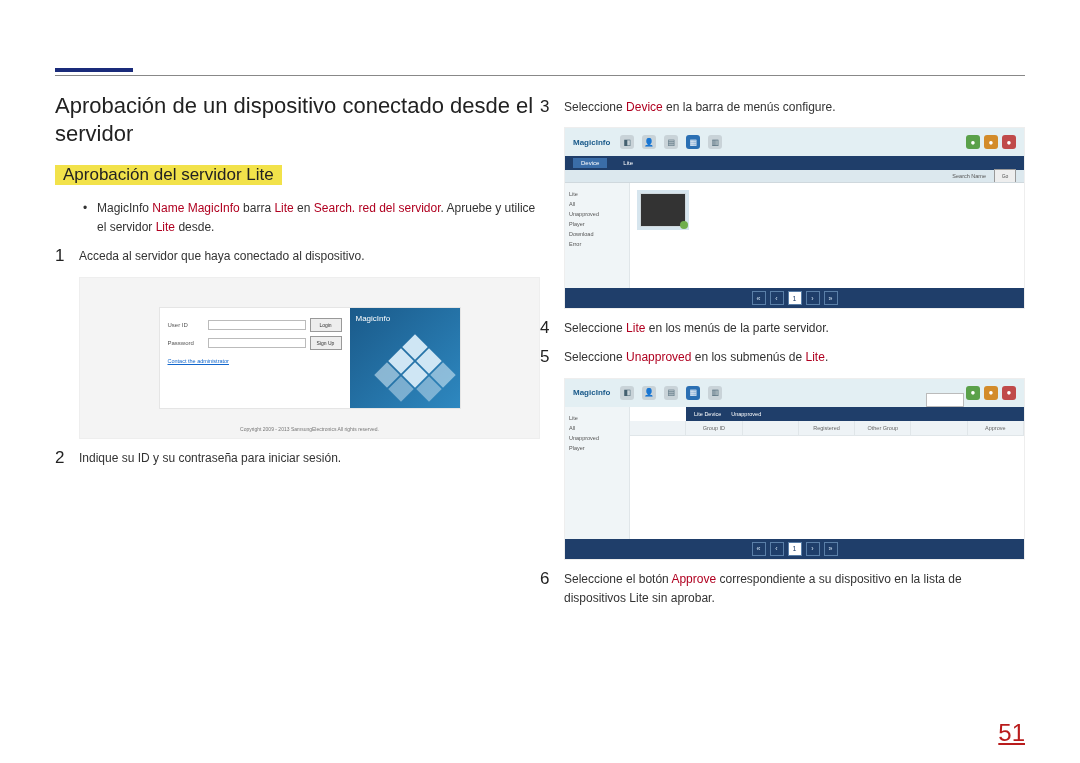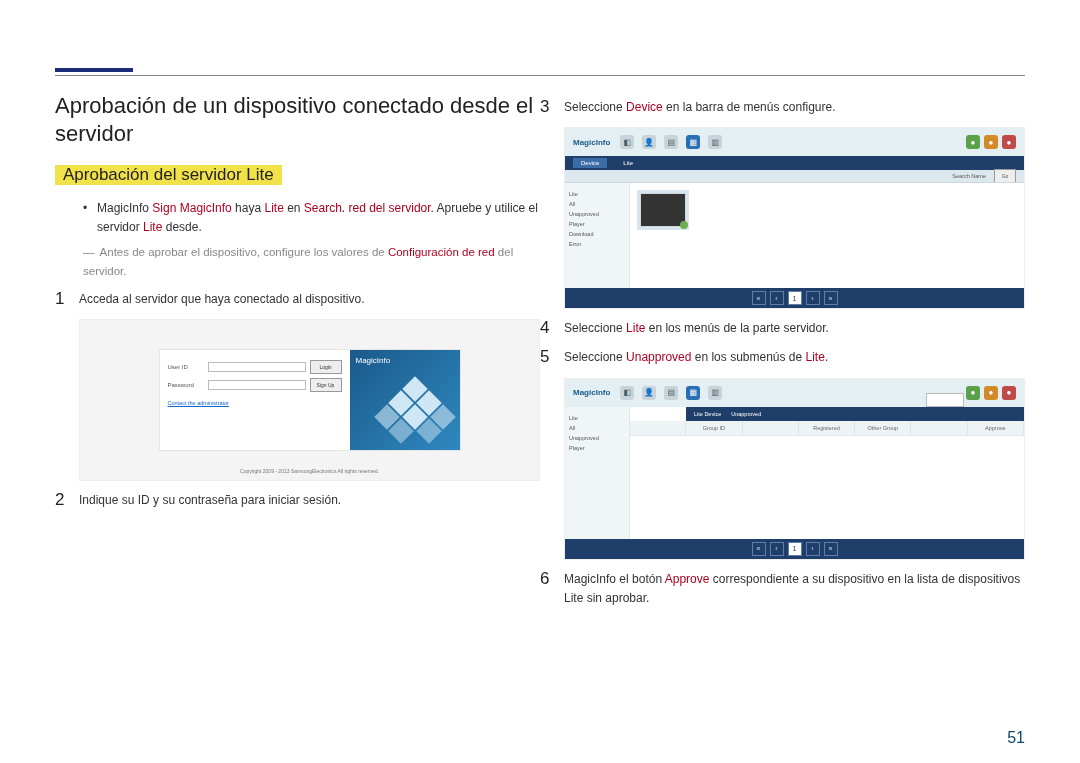--- a/index.html
+++ b/index.html
@@ -230,22 +230,23 @@
   .approve-btn {
     position:absolute; top:-14px; right:60px;
     height:12px; width:36px; background:#fff;border:1px solid #bbb;
     font-size:5px;display:flex;align-items:center;justify-content:center;
   }
 
   .page-number {
     position: absolute;
     bottom: 16px;
     right: 55px;
-    font-size: 16px;
-    color: #0c4a6e;
+    font-size: 24px;
+    color: #b91c1c;
+    text-decoration: underline;
   }
 </style>
 </head>
 <body>
 
 <div class="top-rule-container">
   <div class="accent-bar"></div>
   <div class="top-rule"></div>
 </div>
 
@@ -255,28 +256,24 @@
     <div class="col">
       <h1 class="section-title">Aprobación de un dispositivo conectado desde el servidor</h1>
 
       <div>
         <span class="highlight-heading">Aprobación del servidor Lite</span>
       </div>
 
       <div class="bullet-row">
         <span class="bullet-dot">•</span>
         <span class="step-body">
-          <span>MagicInfo </span><span class="kw">Sign MagicInfo</span><span> haya </span><span class="kw">Lite</span><span> en </span><span class="kw">Search. red del servidor</span><span>. Apruebe y utilice el servidor </span><span class="kw">Lite</span><span> desde.</span>
+          <span>MagicInfo </span><span class="kw">Name MagicInfo</span><span> barra </span><span class="kw">Lite</span><span> en </span><span class="kw">Search. red del servidor</span><span>. Apruebe y utilice el servidor </span><span class="kw">Lite</span><span> desde.</span>
         </span>
       </div>
 
-      <div class="note-row">
-        <span class="note-dash">―</span>
-        <span>Antes de aprobar el dispositivo, configure los valores de </span><span class="kw">Configuración de red</span><span> del servidor.</span>
-      </div>
 
       <div class="step">
         <div class="step-num">1</div>
         <div class="step-body">Acceda al servidor que haya conectado al dispositivo.</div>
       </div>
 
       <div class="shot login-shot">
         <div class="login-card">
           <div class="login-left">
             <div class="login-row">
@@ -428,21 +425,21 @@
           <div class="foot-ctrl">‹</div>
           <div class="foot-ctrl" style="background:#fff;color:#1f3e6a">1</div>
           <div class="foot-ctrl">›</div>
           <div class="foot-ctrl">»</div>
         </div>
       </div>
 
       <div class="step">
         <div class="step-num">6</div>
         <div class="step-body">
-          <span>MagicInfo el botón </span><span class="kw">Approve</span><span> correspondiente a su dispositivo en la lista de dispositivos Lite sin aprobar.</span>
+          <span>Seleccione el botón </span><span class="kw">Approve</span><span> correspondiente a su dispositivo en la lista de dispositivos Lite sin aprobar.</span>
         </div>
       </div>
 
     </div>
   </div>
 </div>
 
 <div class="page-number">51</div>
 
 </body></html>

